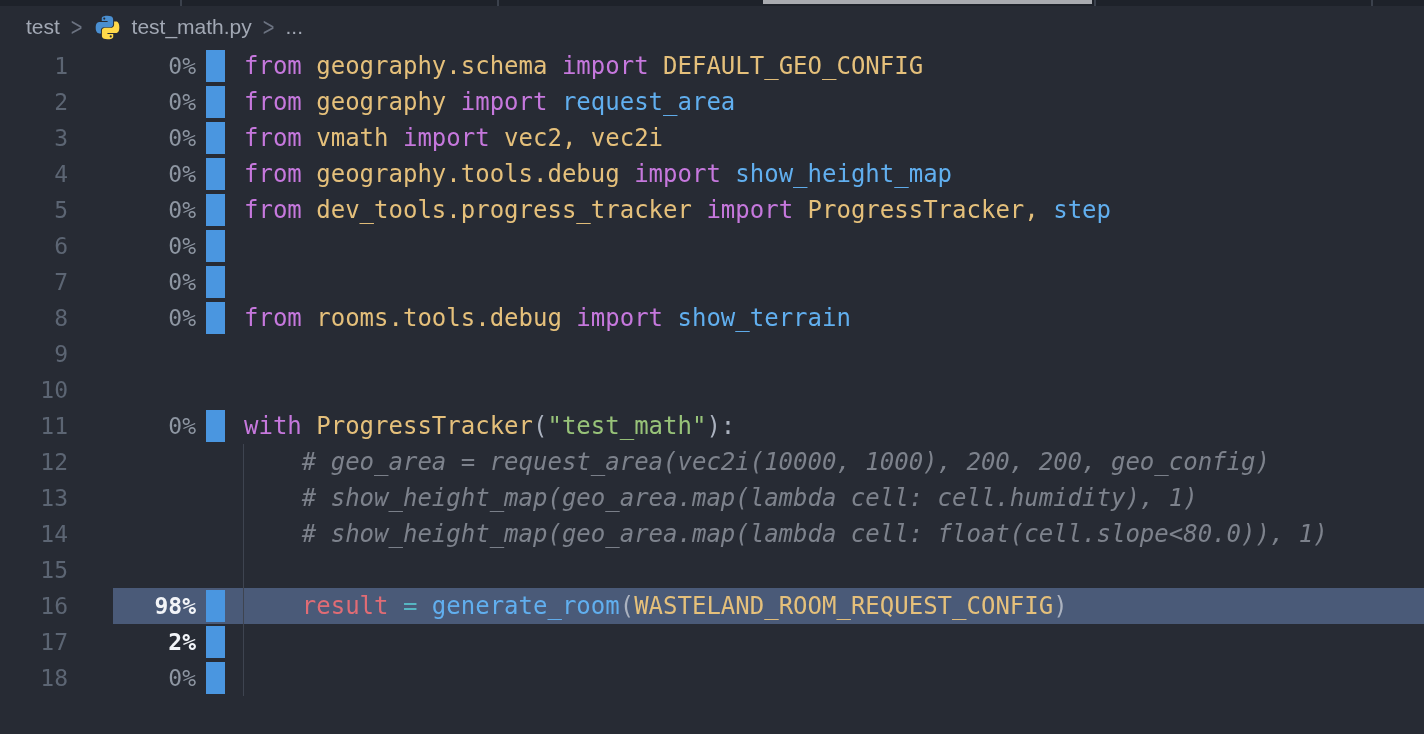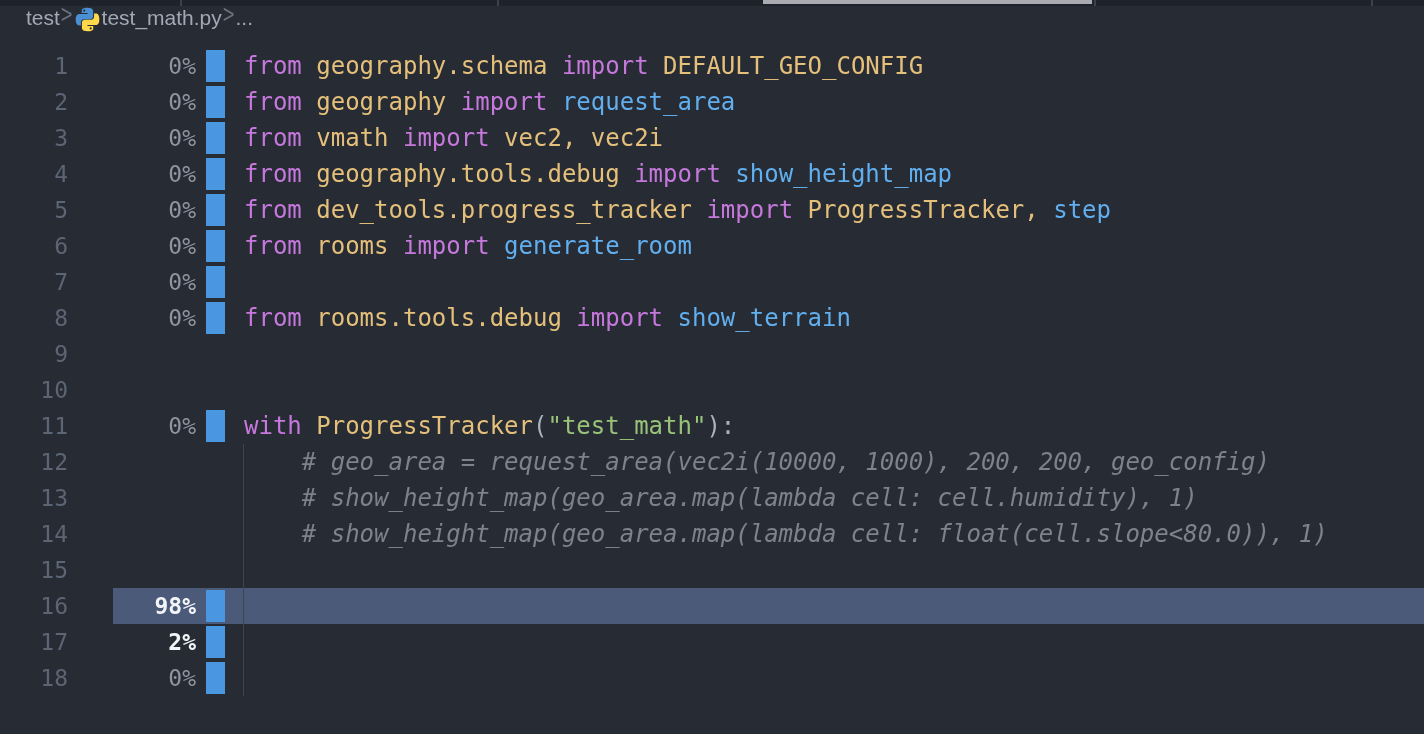--- a/index.html
+++ b/index.html
@@ -7,22 +7,22 @@
     width:1424px;height:734px;overflow:hidden;
     background:var(--bg);
     font-family:"Liberation Sans",sans-serif;
   }
   
   .tabstrip{position:relative;height:6px;background:var(--strip);}
   .strip-div{position:absolute;top:0;bottom:0;width:2px;background:var(--stripdiv);}
   .strip-bar{position:absolute;top:0;height:4px;left:763px;width:329px;background:var(--stripbar);}
   
   .breadcrumbs{
-    height:42px;display:flex;
-    padding-left:26px;gap:1px;
+    height:42px;display:flex;align-items:center;
+    padding-left:26px;gap:11px;
     color:var(--crumb);font-size:21px;
   }
   .crumb{cursor:default;}
   .chev{color:var(--chev);font-size:20px;transform:scaleY(1.25);display:inline-block;}
   .pyicon{width:27px;height:27px;display:block;}
   
   .codearea{position:relative;}
   .row{position:relative;height:36px;font-family:"DejaVu Sans Mono",monospace;
        font-size:24px;line-height:36px;}
   .hl{position:absolute;left:113px;right:0;top:0;bottom:0;background:var(--hl);}
@@ -94,21 +94,20 @@
     <div class="row">
       <div class="ln">5</div>
       <div class="pct">0%</div>
       <div class="bar"></div>
       <div class="codetext"><span class="tk-k">from</span><span class="tk-m"> dev_tools.progress_tracker</span><span class="tk-k"> import</span><span class="tk-m"> ProgressTracker,</span><span class="tk-f"> step</span></div>
     </div>
     <div class="row">
       <div class="ln">6</div>
       <div class="pct">0%</div>
       <div class="bar"></div>
-      <div class="codetext"><span class="tk-k">from</span><span class="tk-m"> rooms</span><span class="tk-k"> import</span><span class="tk-f"> generate_room</span></div>
     </div>
     <div class="row">
       <div class="ln">7</div>
       <div class="pct">0%</div>
       <div class="bar"></div>
     </div>
     <div class="row">
       <div class="ln">8</div>
       <div class="pct">0%</div>
       <div class="bar"></div>
@@ -147,20 +146,21 @@
       <div class="guide"></div>
       <div class="ln">15</div>
       <div class="codetext"></div>
     </div>
     <div class="row">
       <div class="hl"></div>
       <div class="guide"></div>
       <div class="ln">16</div>
       <div class="pct hot">98%</div>
       <div class="bar"></div>
+      <div class="codetext"><span class="tk-p">    </span><span class="tk-v">result</span><span class="tk-p"> </span><span class="tk-o">=</span><span class="tk-p"> </span><span class="tk-f">generate_room</span><span class="tk-p">(</span><span class="tk-m">WASTELAND_ROOM_REQUEST_CONFIG</span><span class="tk-p">)</span></div>
     </div>
     <div class="row">
       <div class="guide"></div>
       <div class="ln">17</div>
       <div class="pct hot">2%</div>
       <div class="bar"></div>
     </div>
     <div class="row">
       <div class="guide"></div>
       <div class="ln">18</div>

